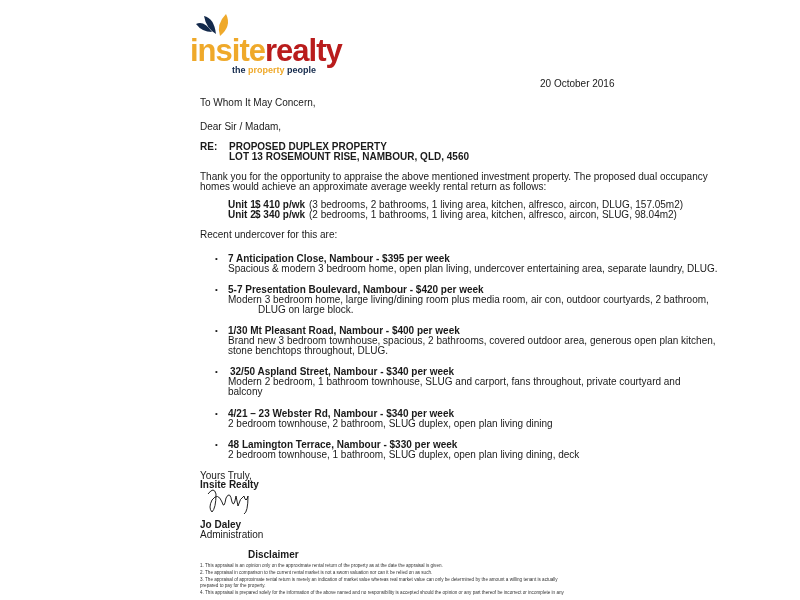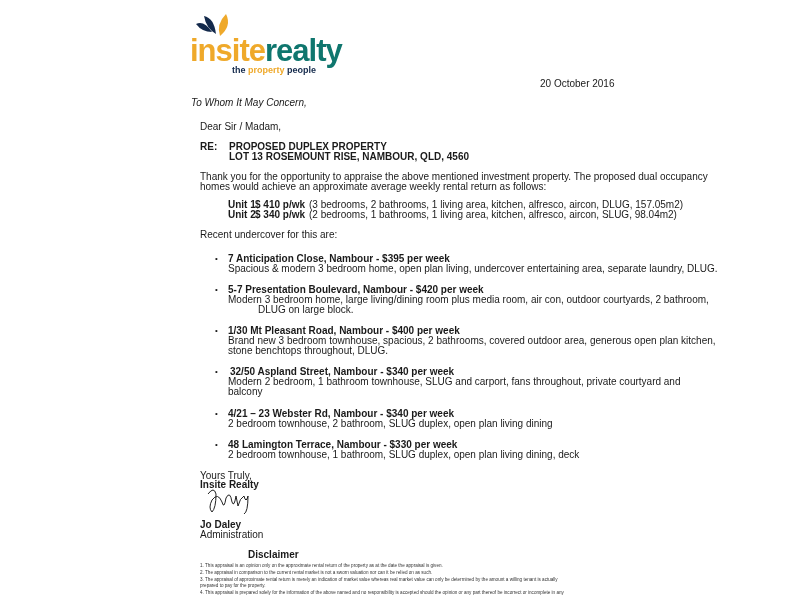--- a/index.html
+++ b/index.html
@@ -4,21 +4,21 @@
 <style>
   html, body { margin:0; padding:0; background:#ffffff; }
   body { width:800px; height:600px; overflow:hidden; position:relative;
          font-family:"Liberation Sans", sans-serif; color:#1a1a1a; }
   .page { position:absolute; left:0; top:0; width:800px; height:600px; background:#fff; }
   .logo { position:absolute; left:192px; top:12px; width:190px; height:60px; }
   .logo svg { position:absolute; left:0; top:0; }
   .logo-word { position:absolute; left:-2px; top:23px; font-size:31px; font-weight:bold;
                letter-spacing:-1px; line-height:1; white-space:nowrap; }
   .logo-word .a { color:#efa92a; }
-  .logo-word .b { color:#0f766e; }
+  .logo-word .b { color:#b91c1c; }
   .tagline { position:absolute; left:40px; top:53px; font-size:9px; font-weight:bold;
              white-space:nowrap; color:#13294b; }
   .tagline .y { color:#efa92a; }
   .txt { position:absolute; font-size:10px; line-height:10px; white-space:nowrap; }
   .bold { font-weight:bold; }
   .date { left:540px; top:79px; }
   .bullet { position:absolute; font-size:8px; line-height:10px; }
   .discl-title { position:absolute; left:200px; top:549px; font-size:10px; font-weight:bold;padding-left:48px; }
   .discl { position:absolute; left:200px; font-size:4.6px; line-height:6px; white-space:nowrap; color:#333; }
   .sig { position:absolute; left:204px; top:486px; }
@@ -33,21 +33,21 @@
       <path d="M4 12 Q12 8 20 20 Q10 20 4 12 Z" fill="#13294b"></path>
       <path d="M12 4 Q22 6 24 22 Q14 16 12 4 Z" fill="#13294b"></path>
       <path d="M34 2 Q40 14 28 24 Q24 12 34 2 Z" fill="#efa92a"></path>
     </svg>
     <div class="logo-word"><span class="a">insite</span><span class="b">realty</span></div>
     <div class="tagline"><span>the </span><span class="y">property</span><span> people</span></div>
   </div>
 
   <div class="txt date">20 October 2016</div>
 
-  <div class="txt" style="left:191px;top:98px;font-style:italic;">To Whom It May Concern,</div>
+  <div class="txt" style="left:200px;top:98px;">To Whom It May Concern,</div>
   <div class="txt" style="left:200px;top:122px;">Dear Sir / Madam,</div>
 
   <div class="txt bold" style="left:200px;top:142px;">RE:</div>
   <div class="txt bold" style="left:229px;top:142px;">PROPOSED DUPLEX PROPERTY</div>
   <div class="txt bold" style="left:229px;top:152px;">LOT 13 ROSEMOUNT RISE, NAMBOUR, QLD, 4560</div>
 
   <div class="txt" style="left:200px;top:172px;">Thank you for the opportunity to appraise the above mentioned investment property.  The proposed dual occupancy</div>
   <div class="txt" style="left:200px;top:182px;">homes would achieve an approximate average weekly rental return as follows:</div>
 
   <div class="txt bold" style="left:228px;top:200px;">Unit 1</div>

